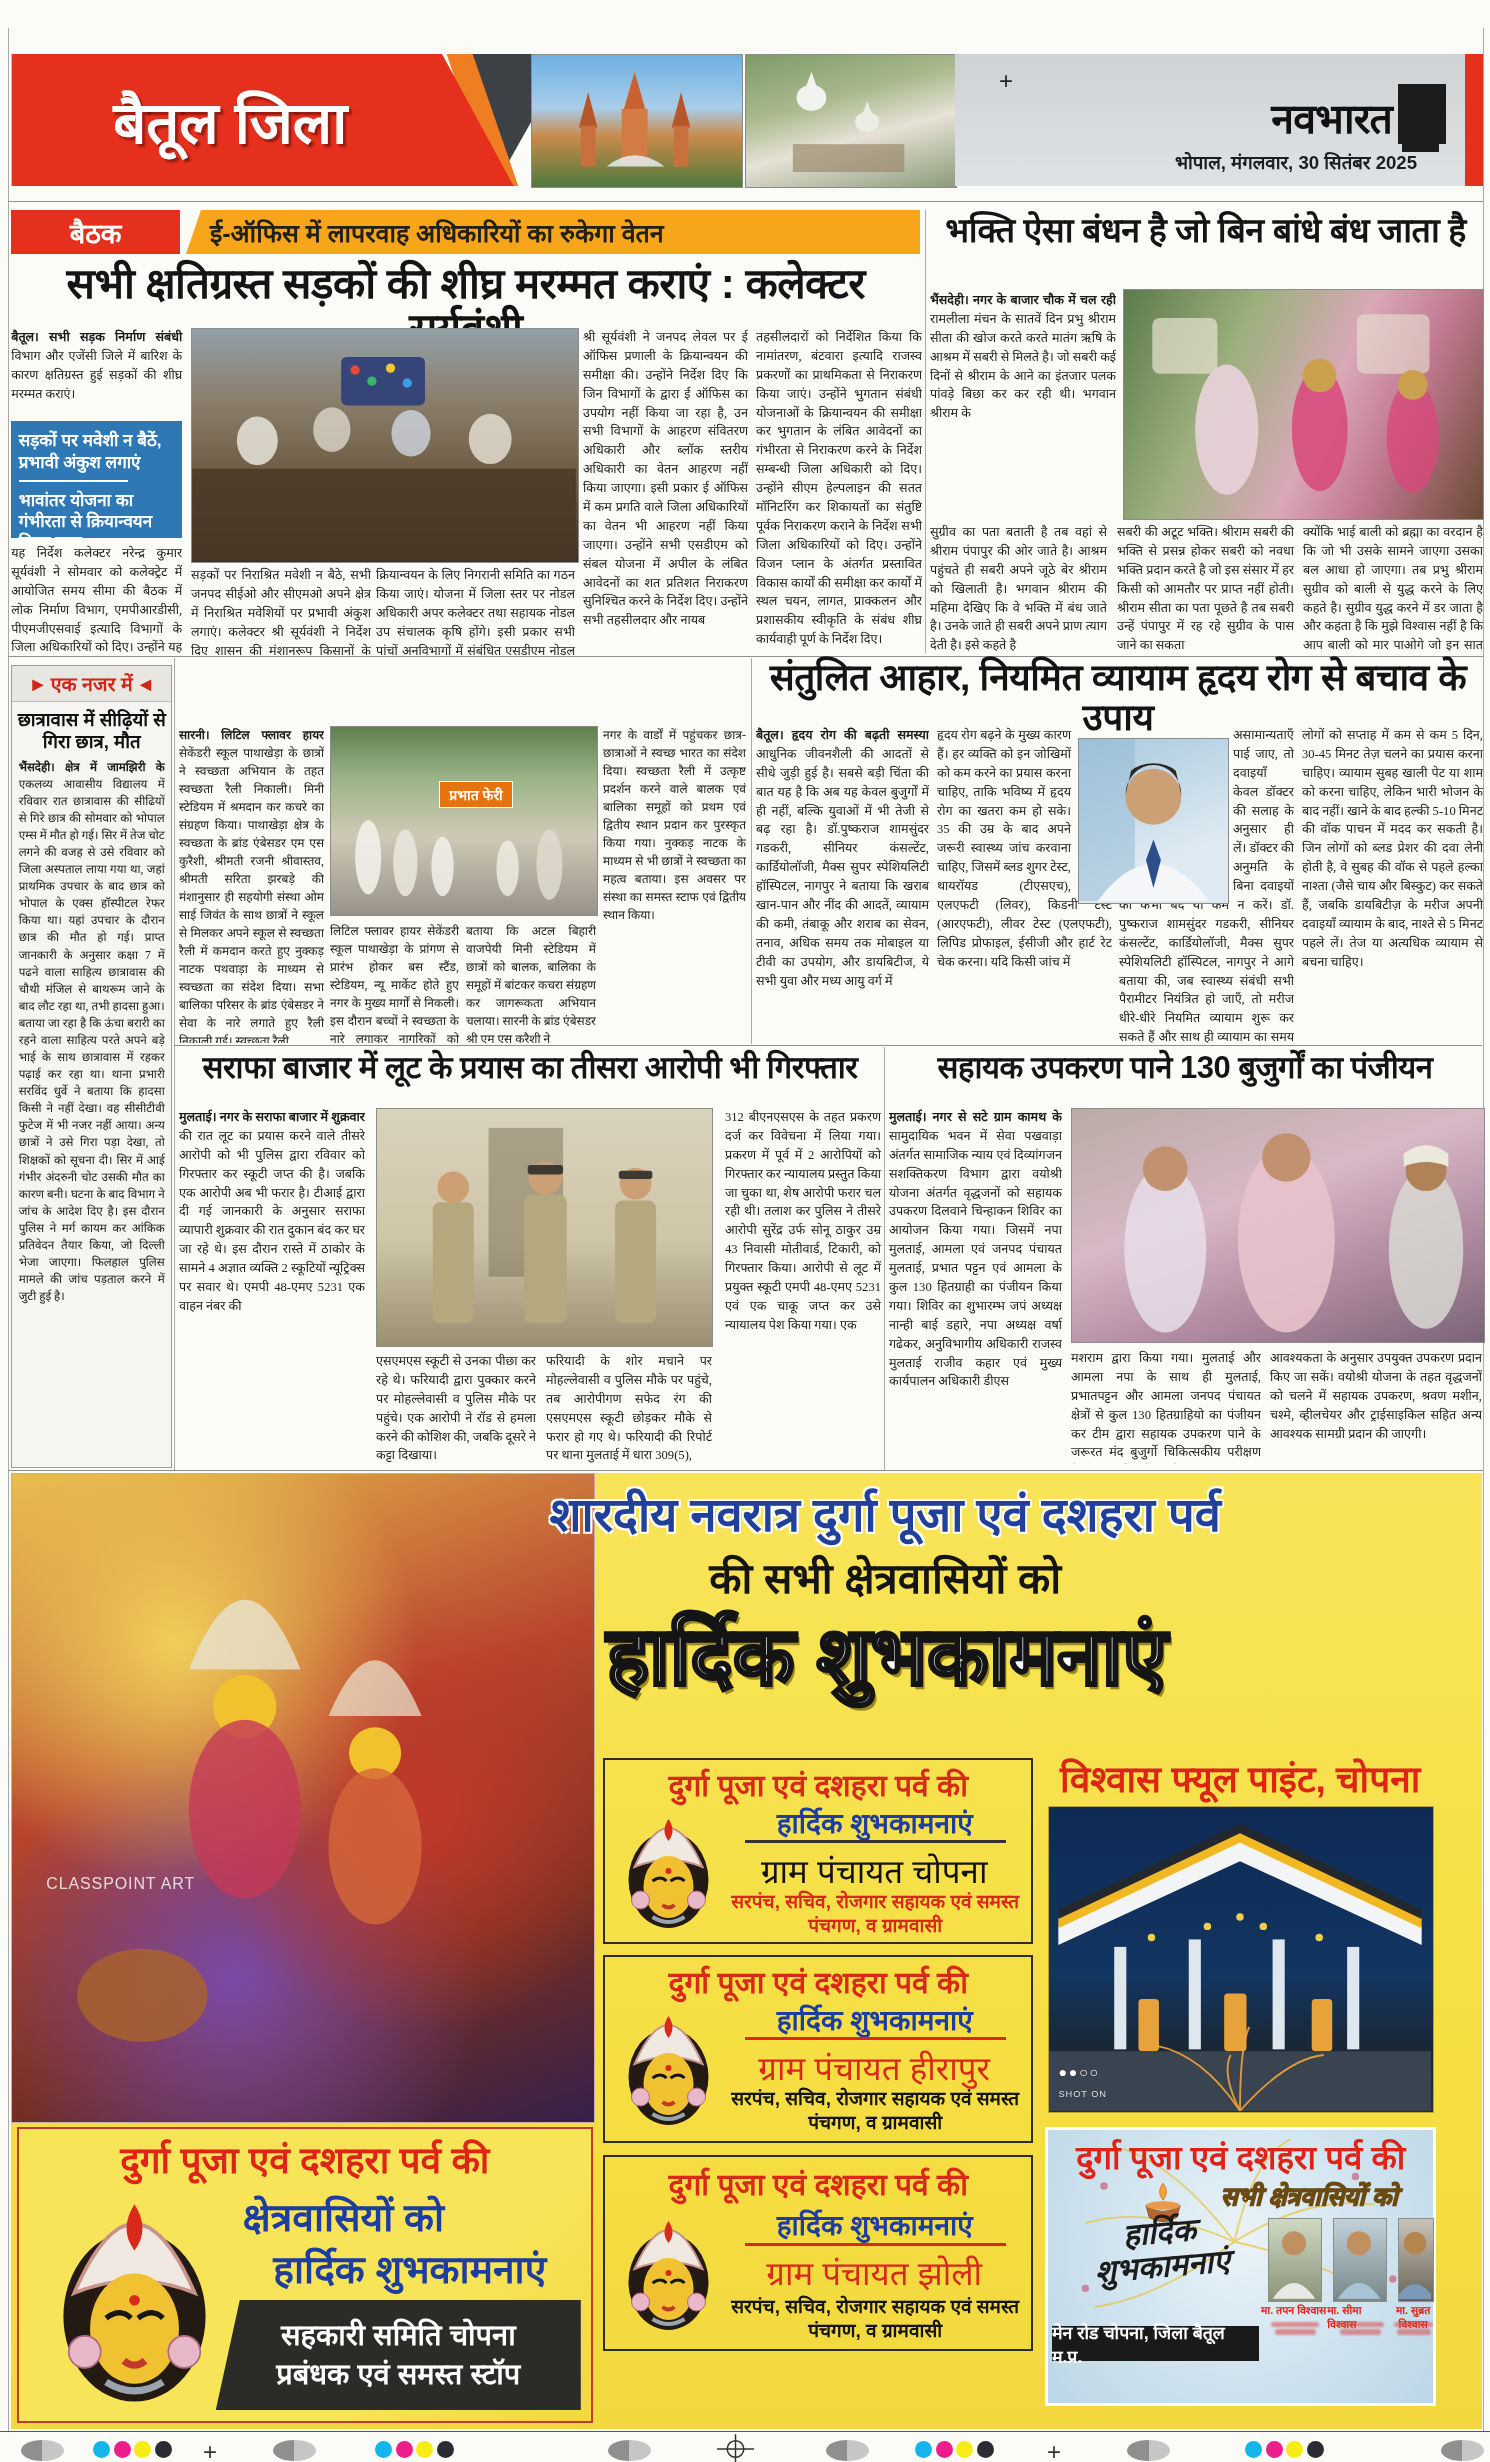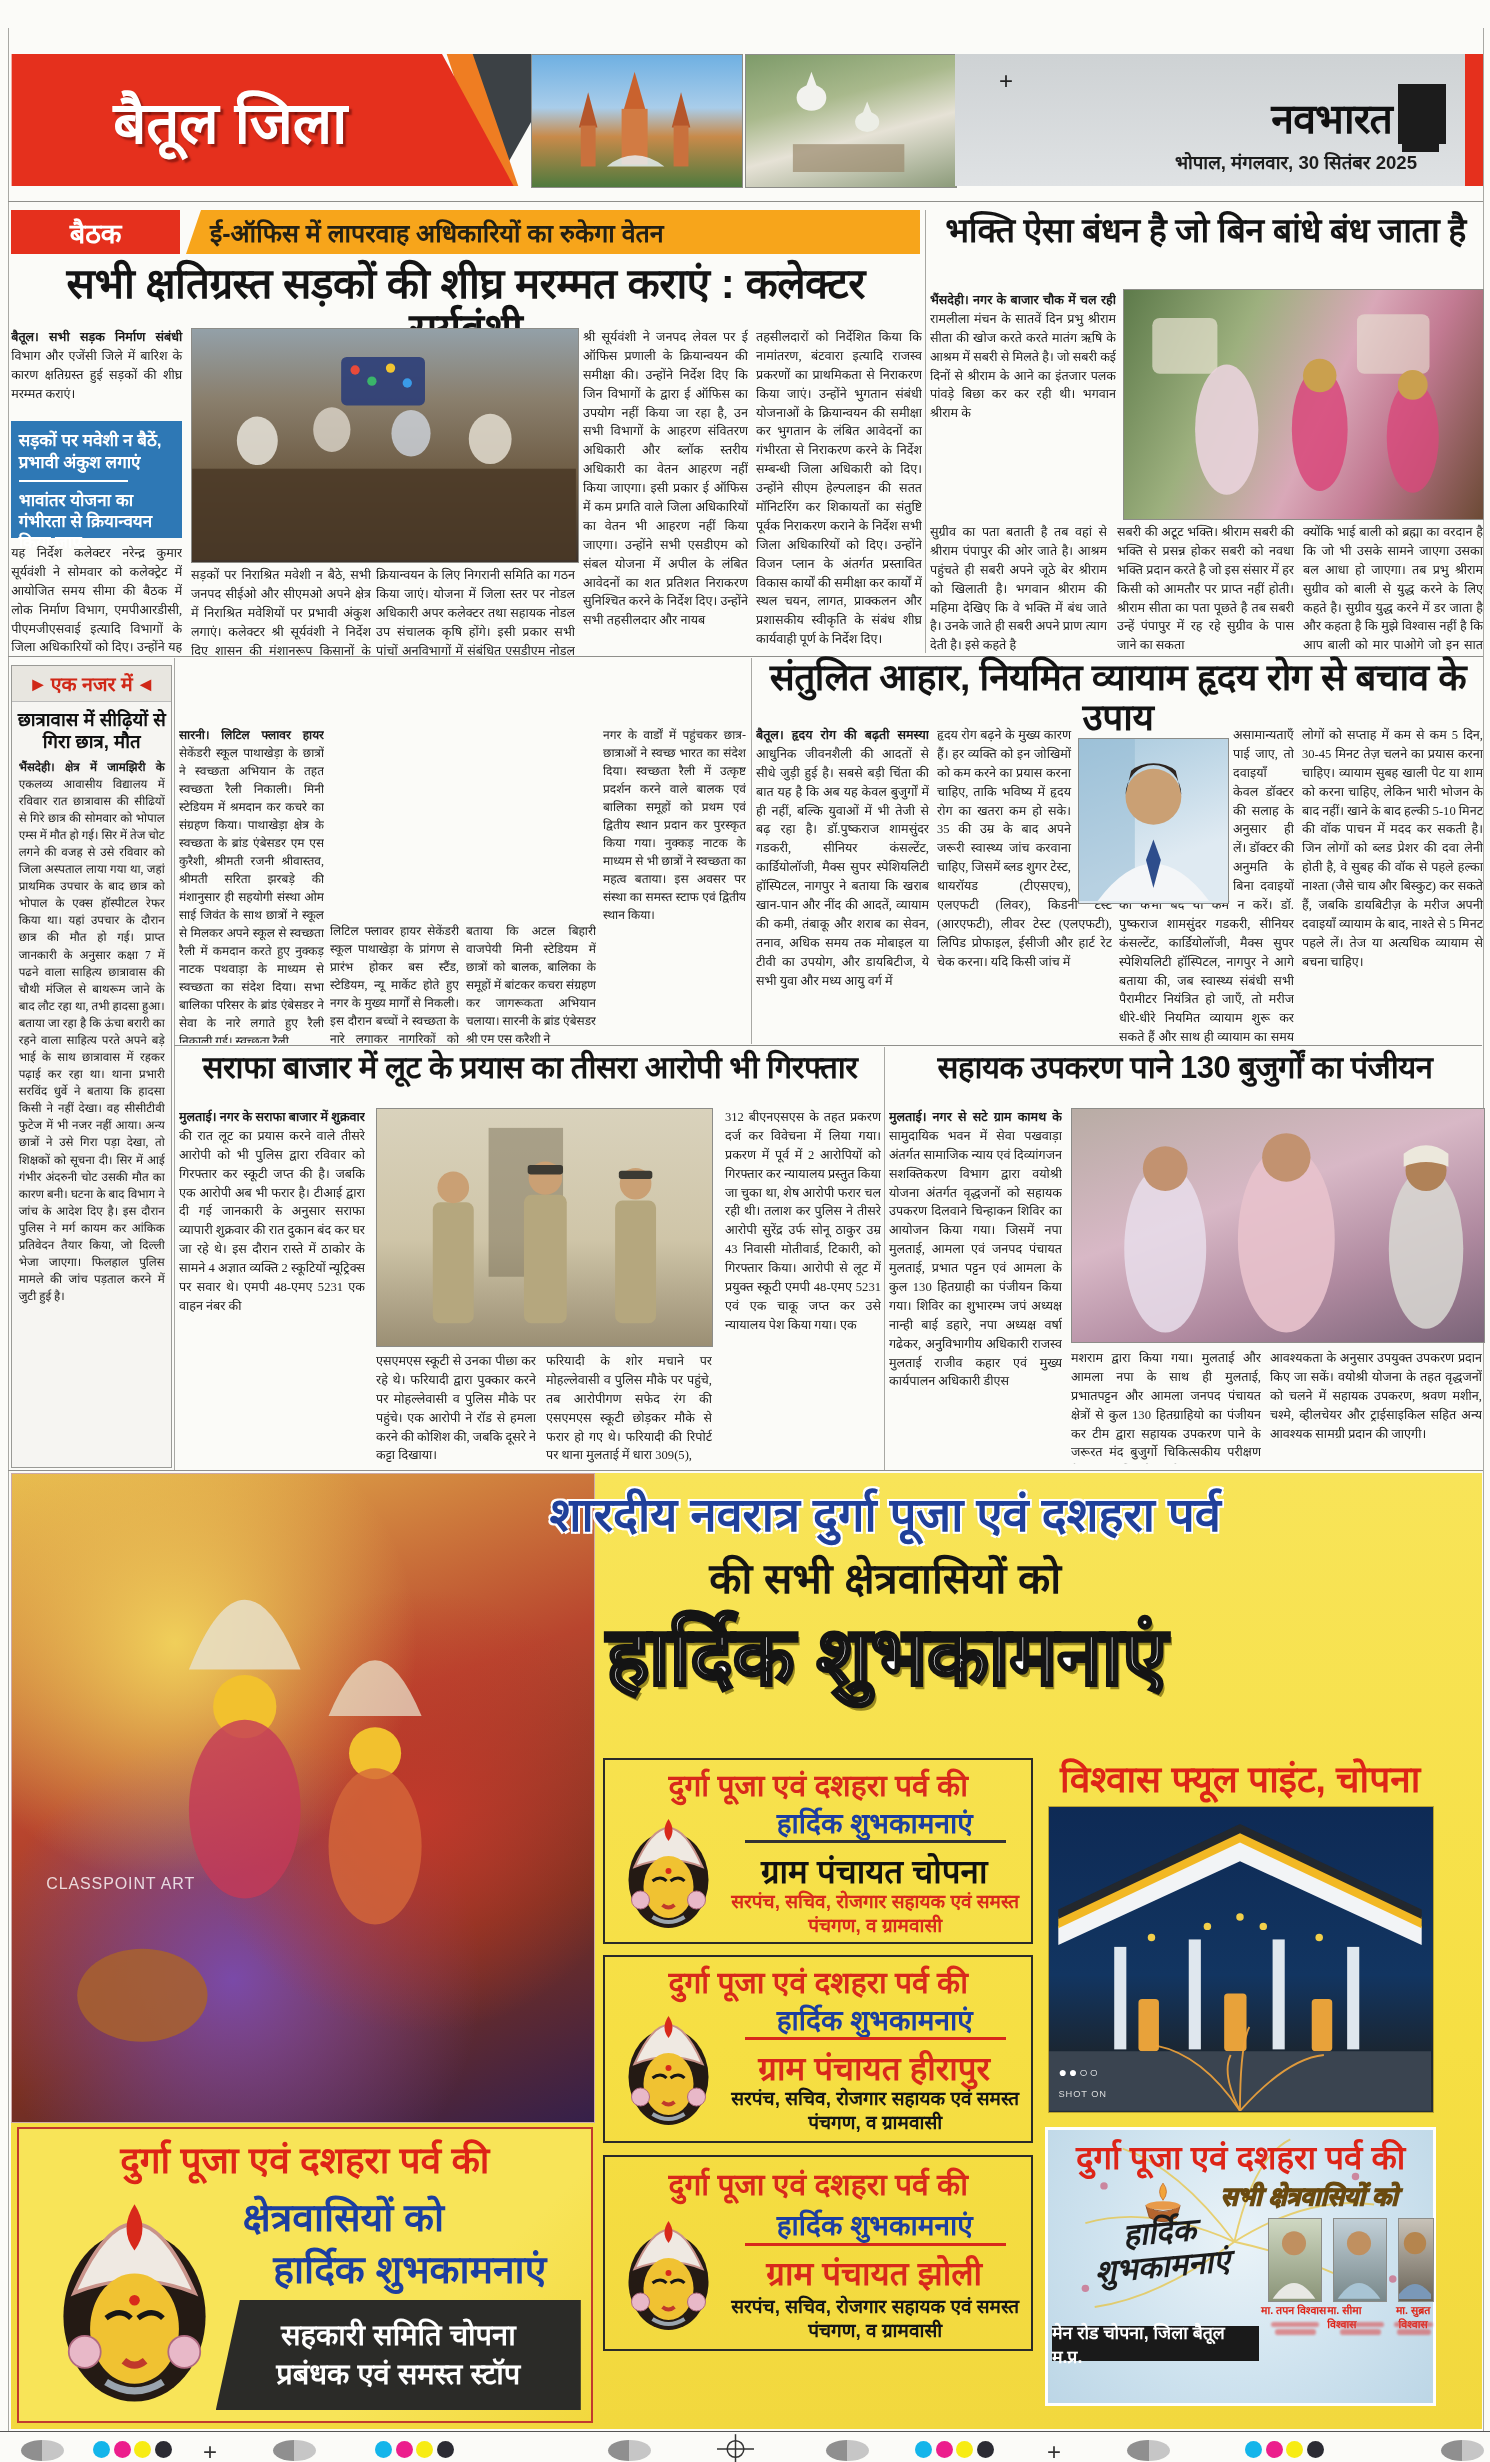--- a/index.html
+++ b/index.html
@@ -40,21 +40,21 @@
   .glance-body{font-family:"Liberation Serif",serif;font-size:11.7px;line-height:1.46;text-align:justify;
                color:#191919;padding:1.9px 6.5px;}
   .tri{color:#d02818;font-size:14px;}
   
   .mega{position:absolute;left:11.2px;top:1473px;width:1471px;height:956px;
         background:linear-gradient(180deg,#f8e458,#f6df43 60%,#f2d83e);}
   .adbox{position:absolute;border:2.3px solid #2b2b28;box-sizing:border-box;}
   .ad-head{position:absolute;width:100%;text-align:center;font-weight:800;color:#d8291b;font-size:30px;}
   .ad-wish{position:absolute;font-weight:800;color:#1d3ea0;font-size:28px;text-align:center;}
   .ad-under{position:absolute;height:3.3px;background:#d8291b;}
-  .ad-name{position:absolute;font-weight:700;font-size:33px;text-align:center;}
+  .ad-name{position:absolute;font-weight:400;font-size:33px;text-align:center;}
   .ad-staff{position:absolute;font-weight:800;font-size:19px;text-align:center;line-height:1.25;}
   .outline-big{font-weight:800;color:#ffffff;-webkit-text-stroke:3.3px #141414;
                text-shadow:2.8px 3.7px 0 #9a8a20;}
   .blur-line{height:5.6px;background:#d44;opacity:.55;border-radius:2.8px;filter:blur(0.9px);margin:1.9px auto;}
   
   .oval{position:absolute;top:2440px;width:43px;height:21.4px;border-radius:50%;
         background:linear-gradient(90deg,#8f8f8f 50%,#c6c6c6 50%);}
   .cmyk{position:absolute;top:2441px;display:flex;gap:3.7px;}
   .cmyk i{width:17px;height:17px;border-radius:50%;display:block;}
   .pmark{position:absolute;top:2438px;font-size:24px;color:#333;font-weight:400;}
@@ -165,20 +165,32 @@
       <span class="tri">▶</span>
       <span>एक नजर में</span>
       <span class="tri">◀</span>
     </div>
     <div class="glance-hl">छात्रावास में सीढ़ियों से गिरा छात्र, मौत</div>
     <div class="glance-body lead-bold">भैंसदेही। क्षेत्र में जामझिरी के एकलव्य आवासीय विद्यालय में रविवार रात छात्रावास की सीढियों से गिरे छात्र की सोमवार को भोपाल एम्स में मौत हो गई। सिर में तेज चोट लगने की वजह से उसे रविवार को जिला अस्पताल लाया गया था, जहां प्राथमिक उपचार के बाद छात्र को भोपाल के एक्स हॉस्पीटल रेफर किया था। यहां उपचार के दौरान छात्र की मौत हो गई। प्राप्त जानकारी के अनुसार कक्षा 7 में पढने वाला साहित्य छात्रावास की चौथी मंजिल से बाथरूम जाने के बाद लौट रहा था, तभी हादसा हुआ। बताया जा रहा है कि ऊंचा बरारी का रहने वाला साहित्य परते अपने बड़े भाई के साथ छात्रावास में रहकर पढ़ाई कर रहा था। थाना प्रभारी सरविंद धुर्वे ने बताया कि हादसा किसी ने नहीं देखा। वह सीसीटीवी फुटेज में भी नजर नहीं आया। अन्य छात्रों ने उसे गिरा पड़ा देखा, तो शिक्षकों को सूचना दी। सिर में आई गंभीर अंदरुनी चोट उसकी मौत का कारण बनी। घटना के बाद विभाग ने जांच के आदेश दिए है। इस दौरान पुलिस ने मर्ग कायम कर आंकिक प्रतिवेदन तैयार किया, जो दिल्ली भेजा जाएगा। फिलहाल पुलिस मामले की जांच पड़ताल करने में जुटी हुई है।</div>
   </div>
   <div class="rule-v" style="left:174px;top:658px;height:812px;"></div>
 
   <div class="body-col lead-bold" style="left:179px;top:726px;width:145px;height:317px;font-size:12px;overflow:hidden;">सारनी। लिटिल फ्लावर हायर सेकेंडरी स्कूल पाथाखेड़ा के छात्रों ने स्वच्छता अभियान के तहत स्वच्छता रैली निकाली। मिनी स्टेडियम में श्रमदान कर कचरे का संग्रहण किया। पाथाखेड़ा क्षेत्र के स्वच्छता के ब्रांड एंबेसडर एम एस कुरैशी, श्रीमती रजनी श्रीवास्तव, श्रीमती सरिता झरबड़े की मंशानुसार ही सहयोगी संस्था ओम साई जिवंत के साथ छात्रों ने स्कूल से मिलकर अपने स्कूल से स्वच्छता रैली में कमदान करते हुए नुक्कड़ नाटक पथवाड़ा के माध्यम से स्वच्छता का संदेश दिया। सभा बालिका परिसर के ब्रांड एंबेसडर ने सेवा के नारे लगाते हुए रैली निकाली गई। स्वच्छता रैली</div>
+  <div class="photo" style="left:330px;top:726px;width:266px;height:188px;
+       background:linear-gradient(180deg,#5f7f4e 0%,#9cb588 28%,#cfc9b6 58%,#98938a 100%);">
+    <svg width="264" height="186" style="position:absolute;left:0;top:0;" viewBox="0 0 284 200">
+      <ellipse cx="40" cy="140" rx="14" ry="40" fill="#f2f0ea" opacity=".9"></ellipse>
+      <ellipse cx="80" cy="146" rx="13" ry="36" fill="#e8e4da" opacity=".9"></ellipse>
+      <ellipse cx="120" cy="150" rx="12" ry="32" fill="#f2f0ea" opacity=".85"></ellipse>
+      <ellipse cx="235" cy="148" rx="14" ry="38" fill="#ddd8cc" opacity=".9"></ellipse>
+      <ellipse cx="190" cy="152" rx="12" ry="30" fill="#f0ede4" opacity=".8"></ellipse>
+    </svg>
+    <div class="abs" style="left:108px;top:54px;background:#e8720c;color:#fff;font-weight:800;font-size:14px;
+         padding:2.8px 9.3px;border:0.9px solid #fff;">प्रभात फेरी</div>
+  </div>
   <div class="body-col" style="left:330px;top:922px;width:129px;height:121px;font-size:12px;overflow:hidden;">लिटिल फ्लावर हायर सेकेंडरी स्कूल पाथाखेड़ा के प्रांगण से प्रारंभ होकर बस स्टैंड, स्टेडियम, न्यू मार्केट होते हुए नगर के मुख्य मार्गों से निकली। इस दौरान बच्चों ने स्वच्छता के नारे लगाकर नागरिकों को स्वच्छ भारत का संदेश दिया।</div>
   <div class="body-col" style="left:466px;top:922px;width:130px;height:121px;font-size:12px;overflow:hidden;">बताया कि अटल बिहारी वाजपेयी मिनी स्टेडियम में छात्रों को बालक, बालिका के समूहों में बांटकर कचरा संग्रहण कर जागरूकता अभियान चलाया। सारनी के ब्रांड एंबेसडर श्री एम एस कुरैशी ने</div>
   <div class="body-col" style="left:603px;top:726px;width:143px;height:317px;font-size:12px;overflow:hidden;">नगर के वार्डों में पहुंचकर छात्र-छात्राओं ने स्वच्छ भारत का संदेश दिया। स्वच्छता रैली में उत्कृष्ट प्रदर्शन करने वाले बालक एवं बालिका समूहों को प्रथम एवं द्वितीय स्थान प्रदान कर पुरस्कृत किया गया। नुक्कड़ नाटक के माध्यम से भी छात्रों ने स्वच्छता का महत्व बताया। इस अवसर पर संस्था का समस्त स्टाफ एवं द्वितीय स्थान किया।</div>
   <div class="rule-v" style="left:751px;top:658px;height:386px;"></div>
 
   <div class="headline" style="left:754px;top:658px;width:728px;font-size:37px;">संतुलित आहार, नियमित व्यायाम हृदय रोग से बचाव के उपाय</div>
   <div class="body-col lead-bold" style="left:756px;top:726px;width:173px;height:317px;overflow:hidden;">बैतूल। हृदय रोग की बढ़ती समस्या आधुनिक जीवनशैली की आदतों से सीधे जुड़ी हुई है। सबसे बड़ी चिंता की बात यह है कि अब यह केवल बुजुर्गों में ही नहीं, बल्कि युवाओं में भी तेजी से बढ़ रहा है। डॉ.पुष्कराज शामसुंदर गडकरी, सीनियर कंसल्टेंट, कार्डियोलॉजी, मैक्स सुपर स्पेशियलिटी हॉस्पिटल, नागपुर ने बताया कि खराब खान-पान और नींद की आदतें, व्यायाम की कमी, तंबाकू और शराब का सेवन, तनाव, अधिक समय तक मोबाइल या टीवी का उपयोग, और डायबिटीज, ये सभी युवा और मध्य आयु वर्ग में</div>
   <div class="body-col" style="left:937px;top:726px;width:175px;height:317px;overflow:hidden;"><span style="float:right;width:41px;height:168px;"></span><span>हृदय रोग बढ़ने के मुख्य कारण हैं। हर व्यक्ति को इन जोखिमों को कम करने का प्रयास करना चाहिए, ताकि भविष्य में हृदय रोग का खतरा कम हो सके। 35 की उम्र के बाद अपने जरूरी स्वास्थ्य जांच करवाना चाहिए, जिसमें ब्लड शुगर टेस्ट, थायरॉयड (टीएसएच), एलएफटी (लिवर), किडनी टेस्ट (आरएफटी), लीवर टेस्ट (एलएफटी), लिपिड प्रोफाइल, ईसीजी और हार्ट रेट चेक करना। यदि किसी जांच में</span></div>
   <div class="body-col" style="left:1119px;top:726px;width:175px;height:317px;overflow:hidden;"><span style="float:left;width:114px;height:168px;"></span><span>असामान्यताएँ पाई जाए, तो दवाइयाँ केवल डॉक्टर की सलाह के अनुसार ही लें। डॉक्टर की अनुमति के बिना दवाइयों को कभी बंद या कम न करें। डॉ. पुष्कराज शामसुंदर गडकरी, सीनियर कंसल्टेंट, कार्डियोलॉजी, मैक्स सुपर स्पेशियलिटी हॉस्पिटल, नागपुर ने आगे बताया की, जब स्वास्थ्य संबंधी सभी पैरामीटर नियंत्रित हो जाएँ, तो मरीज धीरे-धीरे नियमित व्यायाम शुरू कर सकते हैं और साथ ही व्यायाम का समय और तीव्रता बढ़ा सकते हैं।</span></div>
   <div class="body-col" style="left:1302px;top:726px;width:181px;height:317px;overflow:hidden;">लोगों को सप्ताह में कम से कम 5 दिन, 30-45 मिनट तेज़ चलने का प्रयास करना चाहिए। व्यायाम सुबह खाली पेट या शाम को करना चाहिए, लेकिन भारी भोजन के बाद नहीं। खाने के बाद हल्की 5-10 मिनट की वॉक पाचन में मदद कर सकती है। जिन लोगों को ब्लड प्रेशर की दवा लेनी होती है, वे सुबह की वॉक से पहले हल्का नाश्ता (जैसे चाय और बिस्कुट) कर सकते हैं, जबकि डायबिटीज़ के मरीज अपनी दवाइयाँ व्यायाम के बाद, नाश्ते से 5 मिनट पहले लें। तेज या अत्यधिक व्यायाम से बचना चाहिए।</div>

